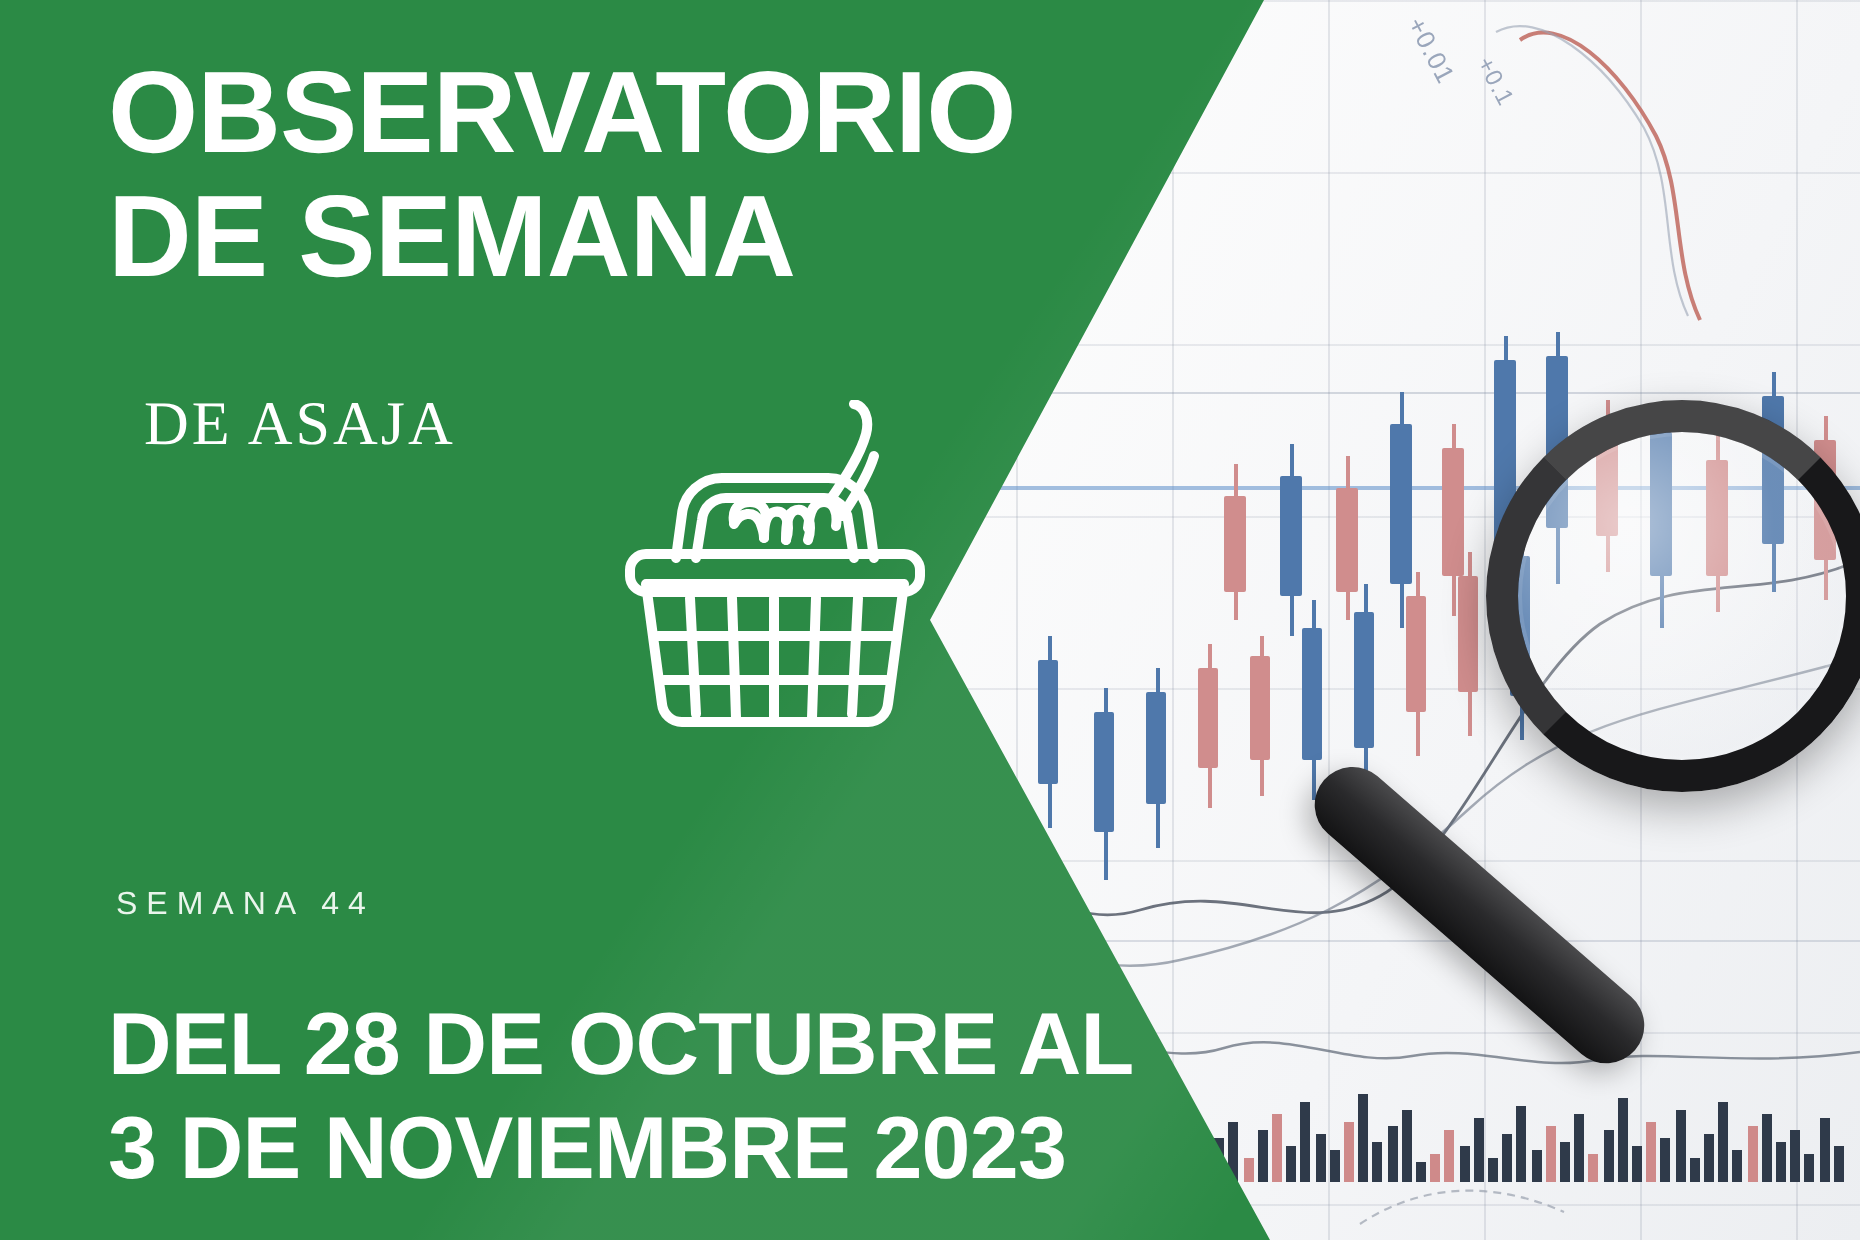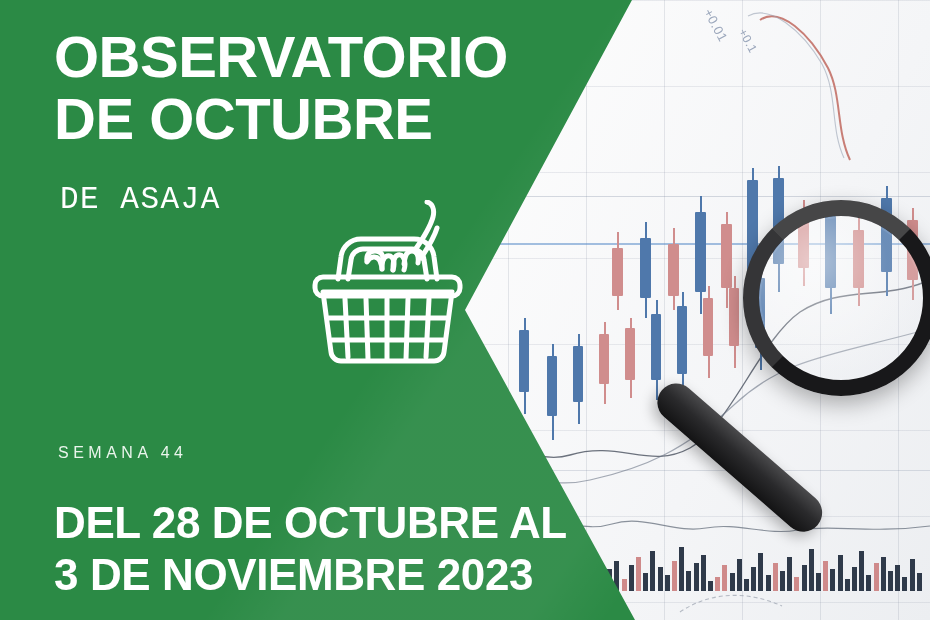--- a/index.html
+++ b/index.html
@@ -195,25 +195,25 @@
     line-height: 62px;
     letter-spacing: -0.5px;
     white-space: pre-line;
     margin: 0;
   }
   .subtitle {
     position: absolute;
     left: 56px;
     top: 178px;
     color: #ffffff;
-    font-family: Liberation Mono, monospace;
+    font-family: Liberation Serif, serif;
     font-weight: normal;
     font-size: 31px;
     letter-spacing: 1.5px;
-    margin: 4px;
+    margin: 16px;
   }
   .week {
     position: absolute;
     left: 58px;
     top: 444px;
     color: #eaf5ec;
     font-family: "Liberation Sans", sans-serif;
     font-weight: normal;
     font-size: 16px;
     letter-spacing: 4.5px;
@@ -383,21 +383,21 @@
         <div class="vol v-dark" style="left: 302.4px; height: 14px;"></div>
         <div class="vol v-dark" style="left: 309.6px; height: 32px;"></div>
         <div class="vol v-dark" style="left: 316.8px; height: 18px;"></div>
       </div>
   </div>
 
   <div class="green-panel"></div>
   <div class="green-sheen"></div>
 
   <h1 class="title">OBSERVATORIO
-DE OCTUBRE</h1>
+DE SEMANA</h1>
   <h2 class="subtitle">DE ASAJA</h2>
 
   <svg class="basket" viewBox="0 0 185 185">
     <g fill="none" stroke="#ffffff" stroke-width="5" stroke-linecap="round" stroke-linejoin="round">
 
       <path d="M28,92 L36,152 a10,10 0 0 0 10,9 L139,161 a10,10 0 0 0 10,-9 L157,92 Z"></path>
 
       <rect x="20" y="77" width="145" height="19" rx="8"></rect>
 
       <line x1="50" y1="99" x2="53" y2="157"></line>

